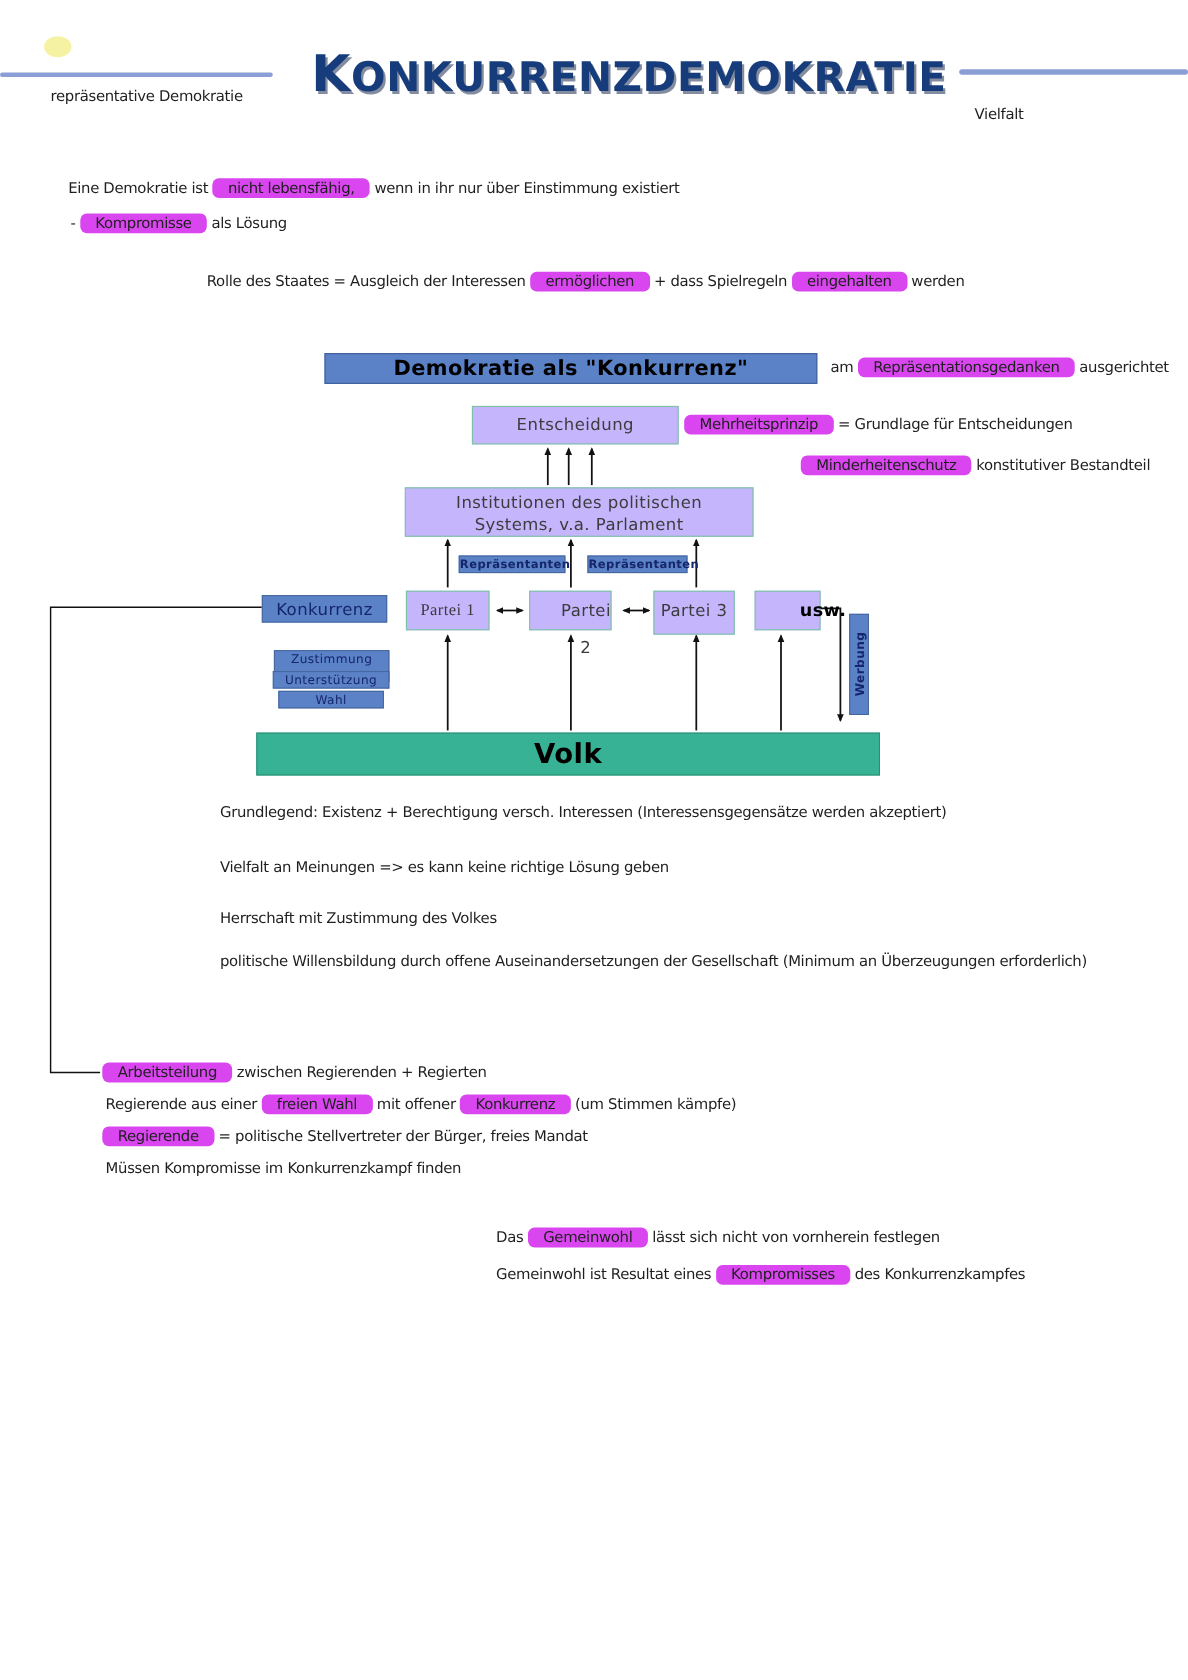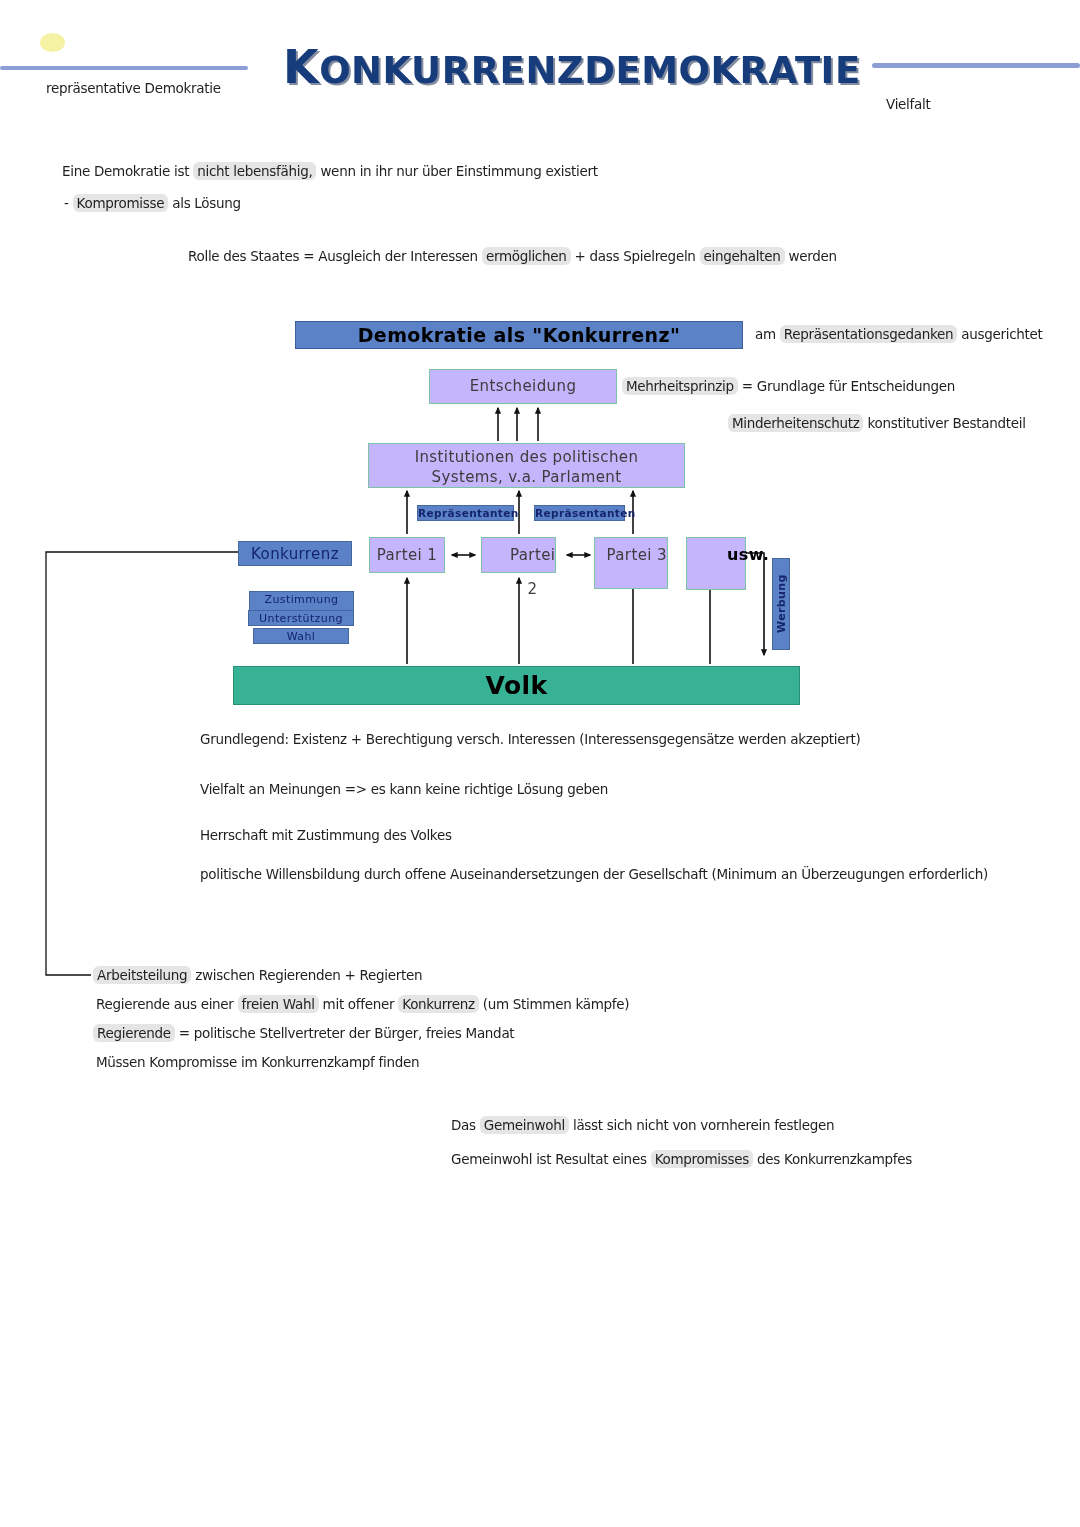--- a/index.html
+++ b/index.html
@@ -11,21 +11,21 @@
   .rule-l{position:absolute;left:0;top:66px;width:248px;height:4px;background:#8b9fd6;border-radius:2px;}
   .rule-r{position:absolute;left:872px;top:63px;width:208px;height:5px;background:#8b9fd6;border-radius:3px;}
   .title{position:absolute;left:283px;top:40px;font-size:37px;font-weight:bold;color:#173c7c;
          letter-spacing:.5px;white-space:nowrap;text-shadow:2px 2px 0 rgba(10,28,64,.5);}
   .title::first-letter{font-size:46px;}
   .subtitle{position:absolute;left:46px;top:80px;font-size:16px;}
   .author{position:absolute;left:886px;top:96px;font-size:17px;}
 
   
   .hand{position:absolute;font-size:13.5px;letter-spacing:-.3px;color:#1f1f1f;white-space:nowrap;}
-  .hl{background:#e5e5e5;padding:1px 4px;border-radius:6px;}
+  .hl{background:#d946ef;padding:1px 14px;border-radius:6px;}
 
   .t-intro1{left:62px;top:163px}
   .t-intro2{left:64px;top:195px}
   .t-role{left:188px;top:248px}
   .t-reprnote{left:755px;top:326px}
   .t-mehr{left:622px;top:378px}
   .t-mind{left:728px;top:415px}
   .t-n1{left:200px;top:731px}
   .t-n2{left:200px;top:781px}
   .t-n3{left:200px;top:827px}
@@ -42,24 +42,24 @@
   .mint{background:#c4b5fd;border:1px solid #7cc4a4;color:#3c3c3c;}
   .blue{background:#5b81c7;border:1px solid #46689f;color:#15266b;}
 
   .b-title{left:295px;top:321px;width:448px;height:28px;line-height:26px;font-size:19px;
            font-weight:bold;color:#000;background:#5b81c7;border:1px solid #3f5f9c;}
   .b-ent{left:429px;top:369px;width:188px;height:35px;line-height:33px;font-size:15px;}
   .b-inst{left:368px;top:443px;width:317px;height:45px;font-size:15px;line-height:20px;padding-top:3px;}
   .b-rep1{left:417px;top:505px;width:97px;height:16px;line-height:15px;font-size:10.5px;font-weight:bold;}
   .b-rep2{left:534px;top:505px;width:91px;height:16px;line-height:15px;font-size:10.5px;font-weight:bold;}
   .b-konk{left:238px;top:541px;width:114px;height:25px;line-height:24px;font-size:15px;}
-  .b-p1{left:369px;top:537px;width:76px;height:36px;line-height:34px;font-size:15px;}
+  .b-p1{left:369px;top:537px;width:76px;height:36px;line-height:34px;font-size:15px;font-family:Liberation Serif, serif;}
   .b-p2{left:481px;top:537px;width:75px;height:36px;line-height:34px;font-size:15px;padding-left:28px;}
-  .b-p3{left:594px;top:537px;width:74px;height:52px;line-height:34px;font-size:15px;text-align:right;}
-  .b-usw{left:686px;top:537px;width:60px;height:53px;line-height:34px;font-size:16px;font-weight:bold;color:#000;padding-left:40px;}
+  .b-p3{left:594px;top:537px;width:74px;height:40px;line-height:34px;font-size:15px;}
+  .b-usw{left:686px;top:537px;width:60px;height:36px;line-height:34px;font-size:16px;font-weight:bold;color:#000;padding-left:40px;}
   .b-zus{left:249px;top:591px;width:105px;height:29px;line-height:16px;font-size:11px;}
   .b-unt{left:248px;top:610px;width:106px;height:16px;line-height:15px;font-size:11px;}
   .b-wahl{left:253px;top:628px;width:96px;height:16px;line-height:15px;font-size:11px;}
   .b-werb{left:772px;top:558px;width:18px;height:92px;font-size:11px;font-weight:bold;
           writing-mode:vertical-rl;transform:rotate(180deg);line-height:18px;}
   .b-volk{left:233px;top:666px;width:567px;height:39px;line-height:37px;font-size:25px;font-weight:bold;
           color:#000;background:#38b294;border:1px solid #2a8f77;}
 
   .arrows{position:absolute;left:0;top:0;width:1080px;height:1527px;pointer-events:none;}
 </style>

